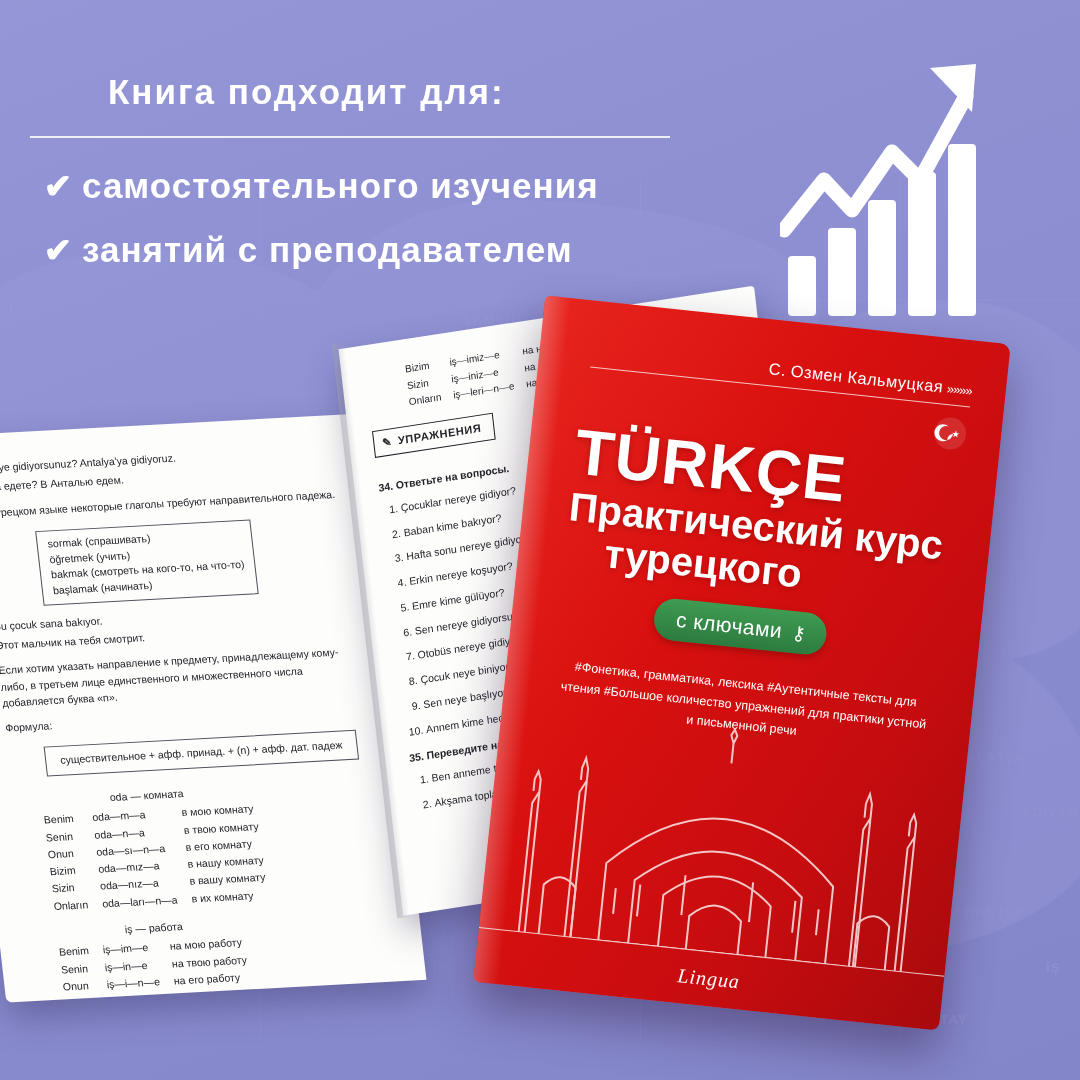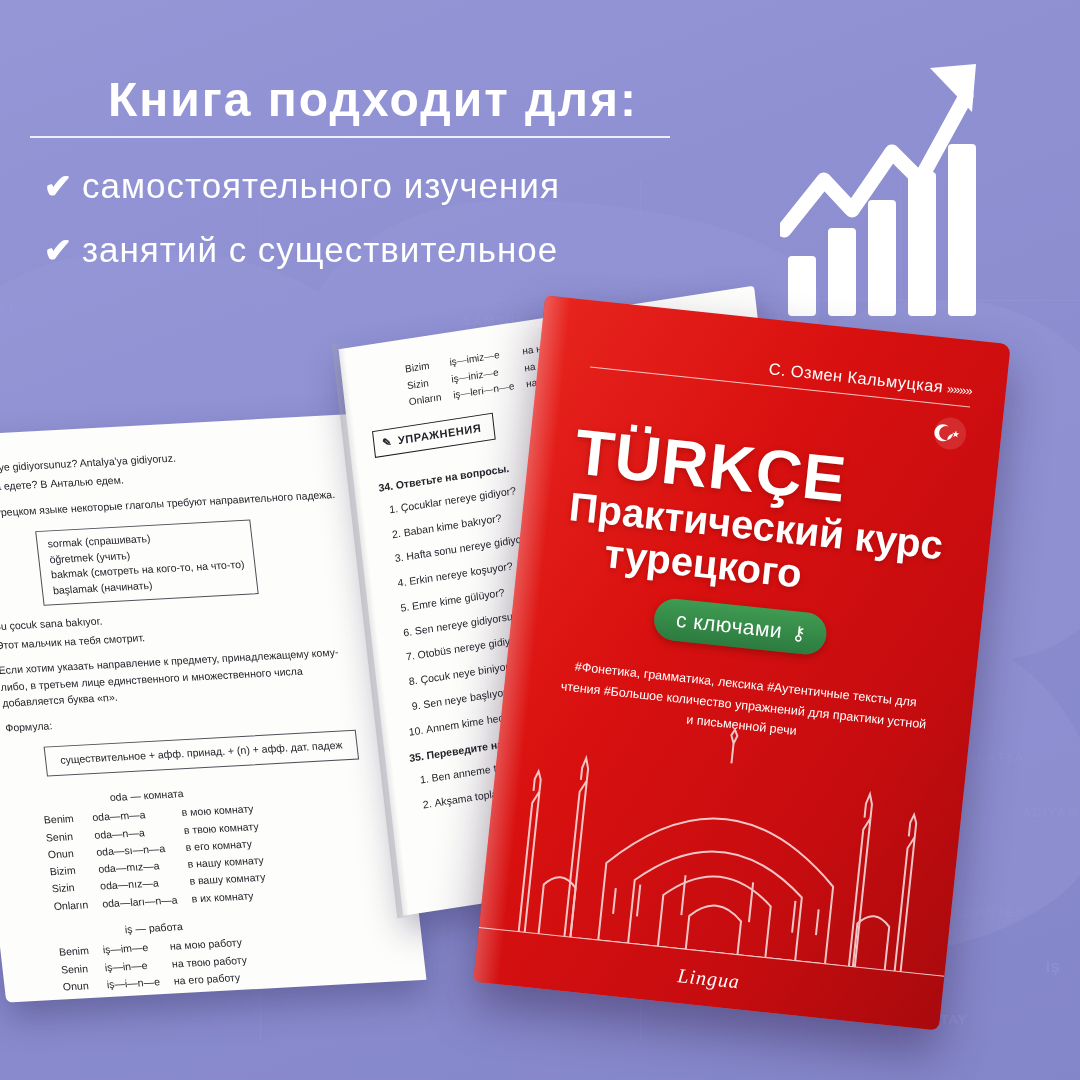--- a/index.html
+++ b/index.html
@@ -42,21 +42,21 @@
     height: 1px;
     opacity: .7;
   }
 
   
   .headline {
     position: absolute;
     left: 108px;
     top: 72px;
     color: #ffffff;
-    font-size: 48px;
+    font-size: 35px;
     font-weight: 700;
     letter-spacing: 2px;
   }
   .rule {
     position: absolute;
     left: 30px;
     top: 136px;
     width: 640px;
     height: 2px;
     background: rgba(255,255,255,.85);
@@ -77,21 +77,21 @@
     flex: 0 0 48px;
     color: #fff;
     font-size: 34px;
     line-height: 1;
     text-align: center;
     font-weight: 700;
   }
   .bullet-text {
     color: #fff;
     font-size: 35px;
-    font-weight: 400;
+    font-weight: 700;
     letter-spacing: 1px;
   }
 
   
   .growth {
     position: absolute;
     right: 70px;
     top: 60px;
     width: 230px;
     height: 260px;
@@ -327,21 +327,21 @@
   <div class="headline">Книга подходит для:</div>
   <div class="rule"></div>
 
   <div class="bullets">
     <div class="bullet">
       <div class="check">✔</div>
       <div class="bullet-text">самостоятельного изучения</div>
     </div>
     <div class="bullet">
       <div class="check">✔</div>
-      <div class="bullet-text">занятий с существительное</div>
+      <div class="bullet-text">занятий с преподавателем</div>
     </div>
   </div>
 
   <div class="growth">
     <svg viewBox="0 0 230 260" width="230" height="260">
       <rect x="8" y="196" width="28" height="60" rx="4" fill="#fff"></rect>
       <rect x="48" y="168" width="28" height="88" rx="4" fill="#fff"></rect>
       <rect x="88" y="140" width="28" height="116" rx="4" fill="#fff"></rect>
       <rect x="128" y="112" width="28" height="144" rx="4" fill="#fff"></rect>
       <rect x="168" y="84" width="28" height="172" rx="4" fill="#fff"></rect>

